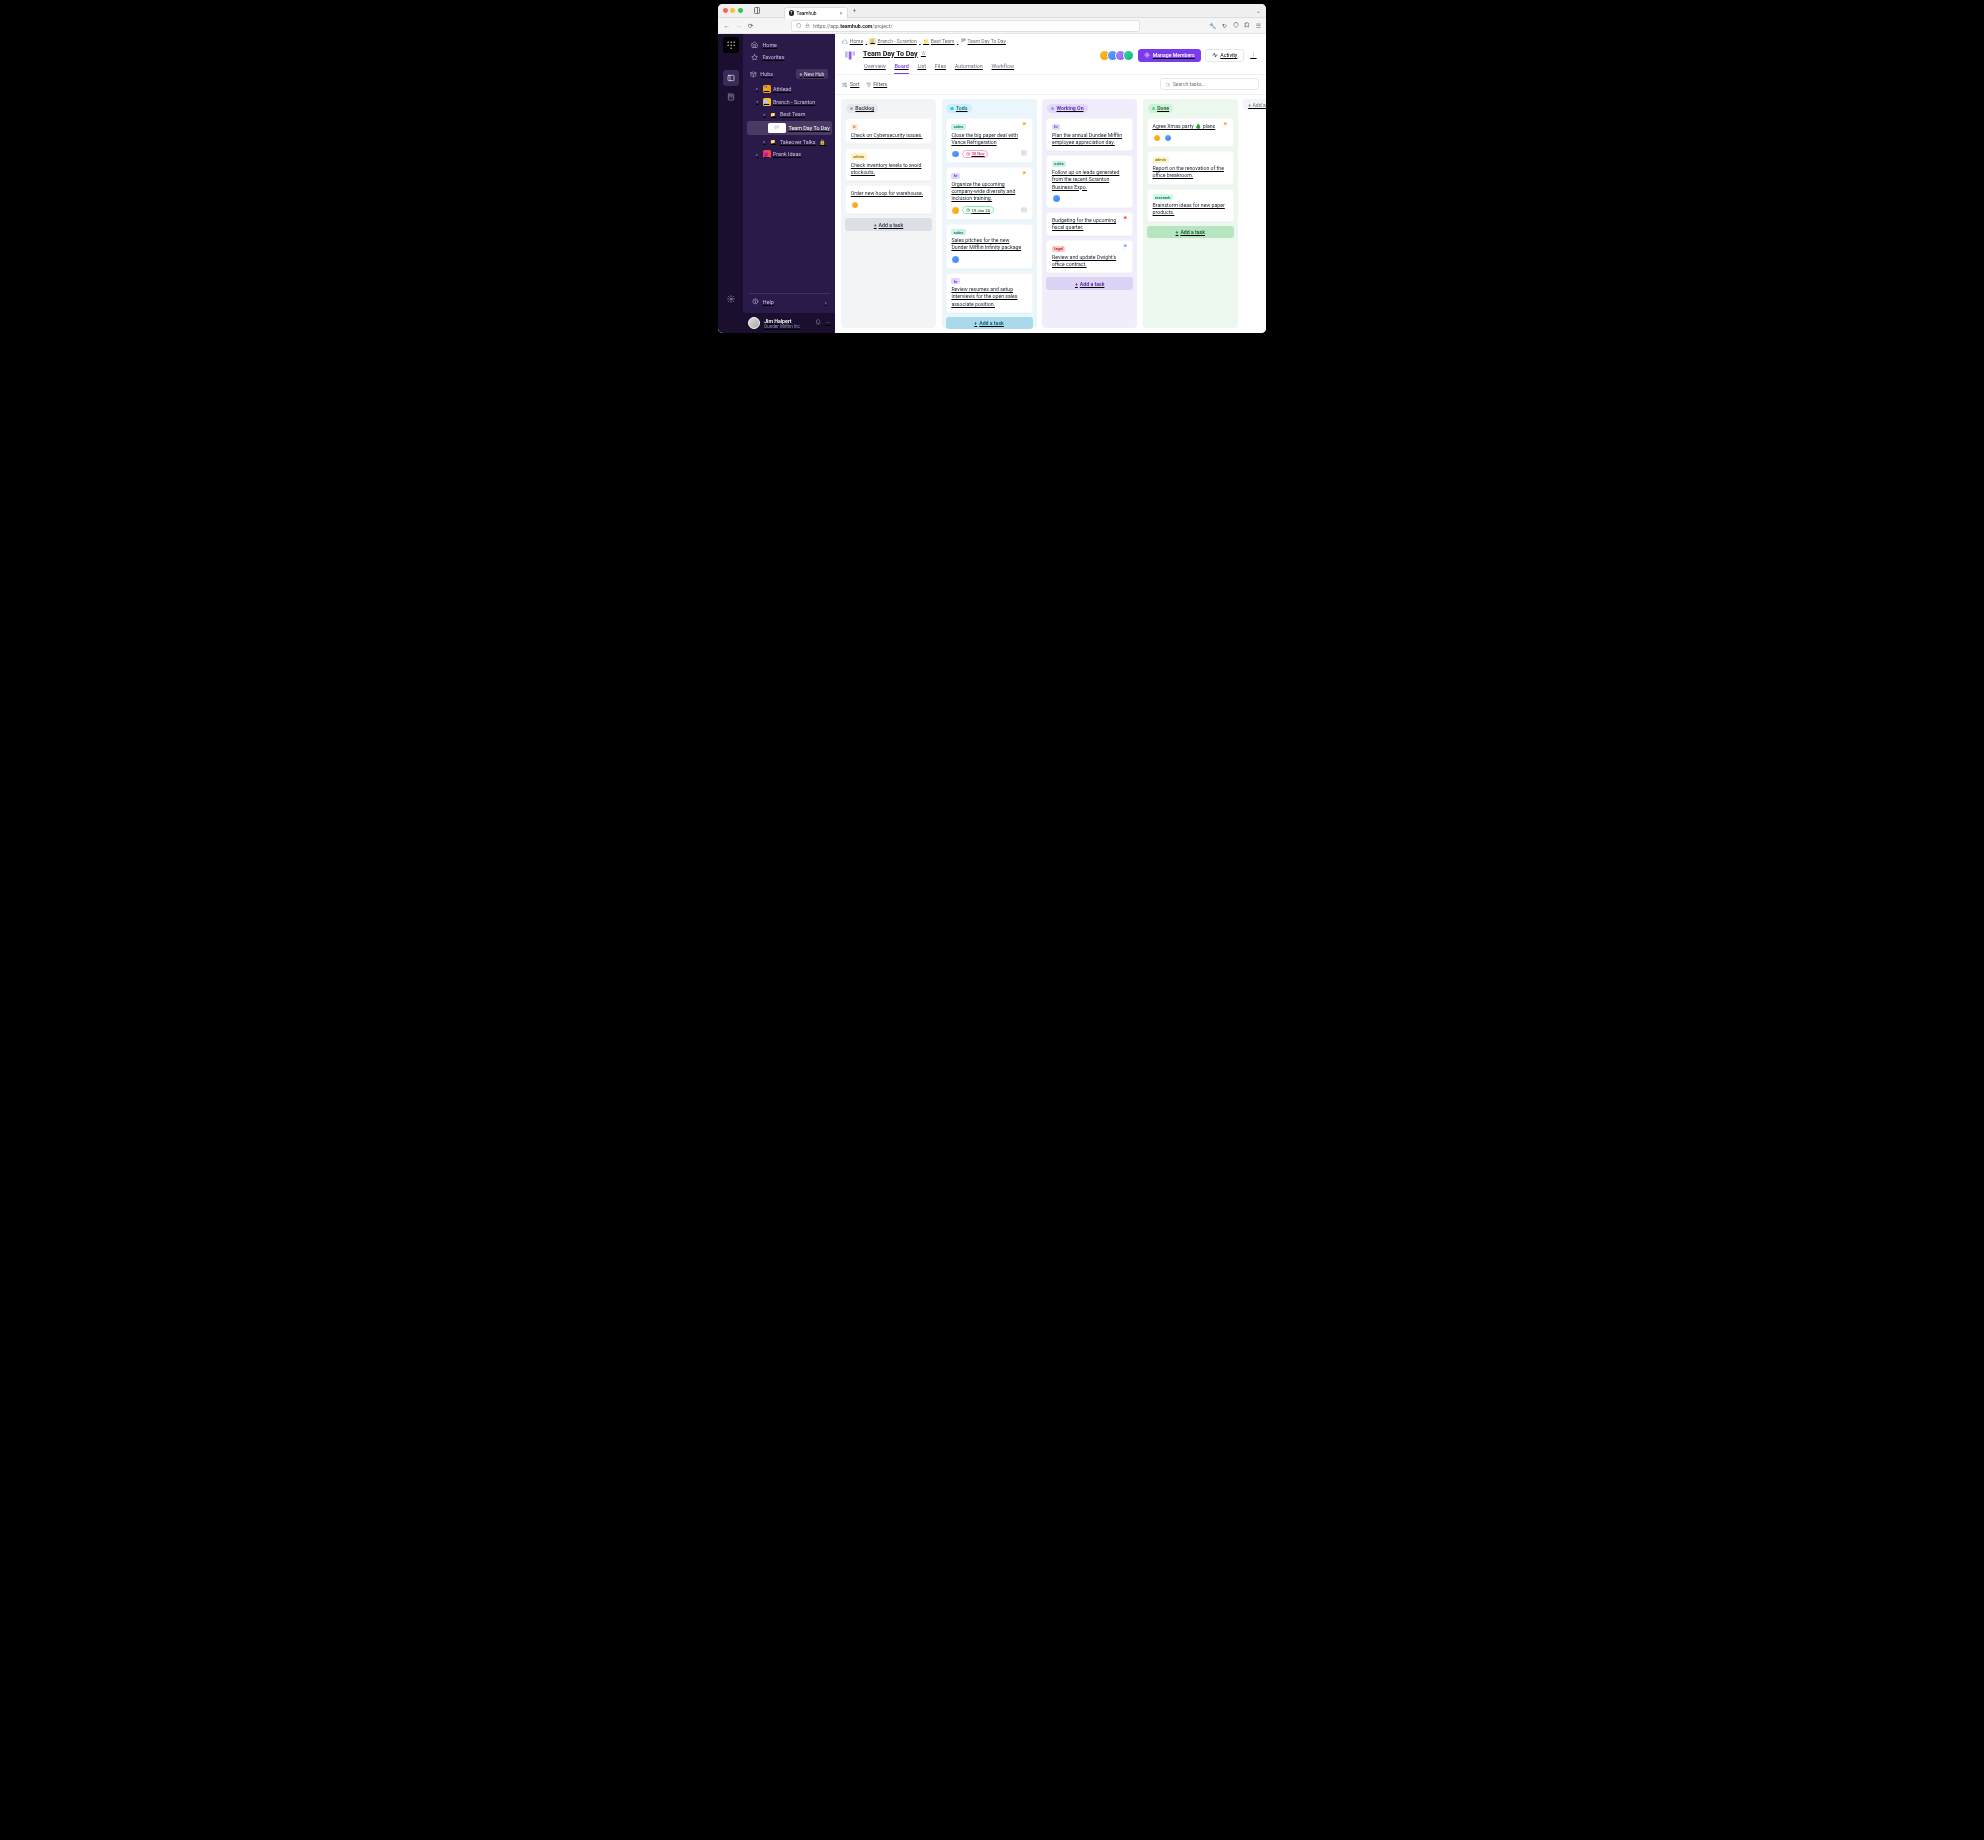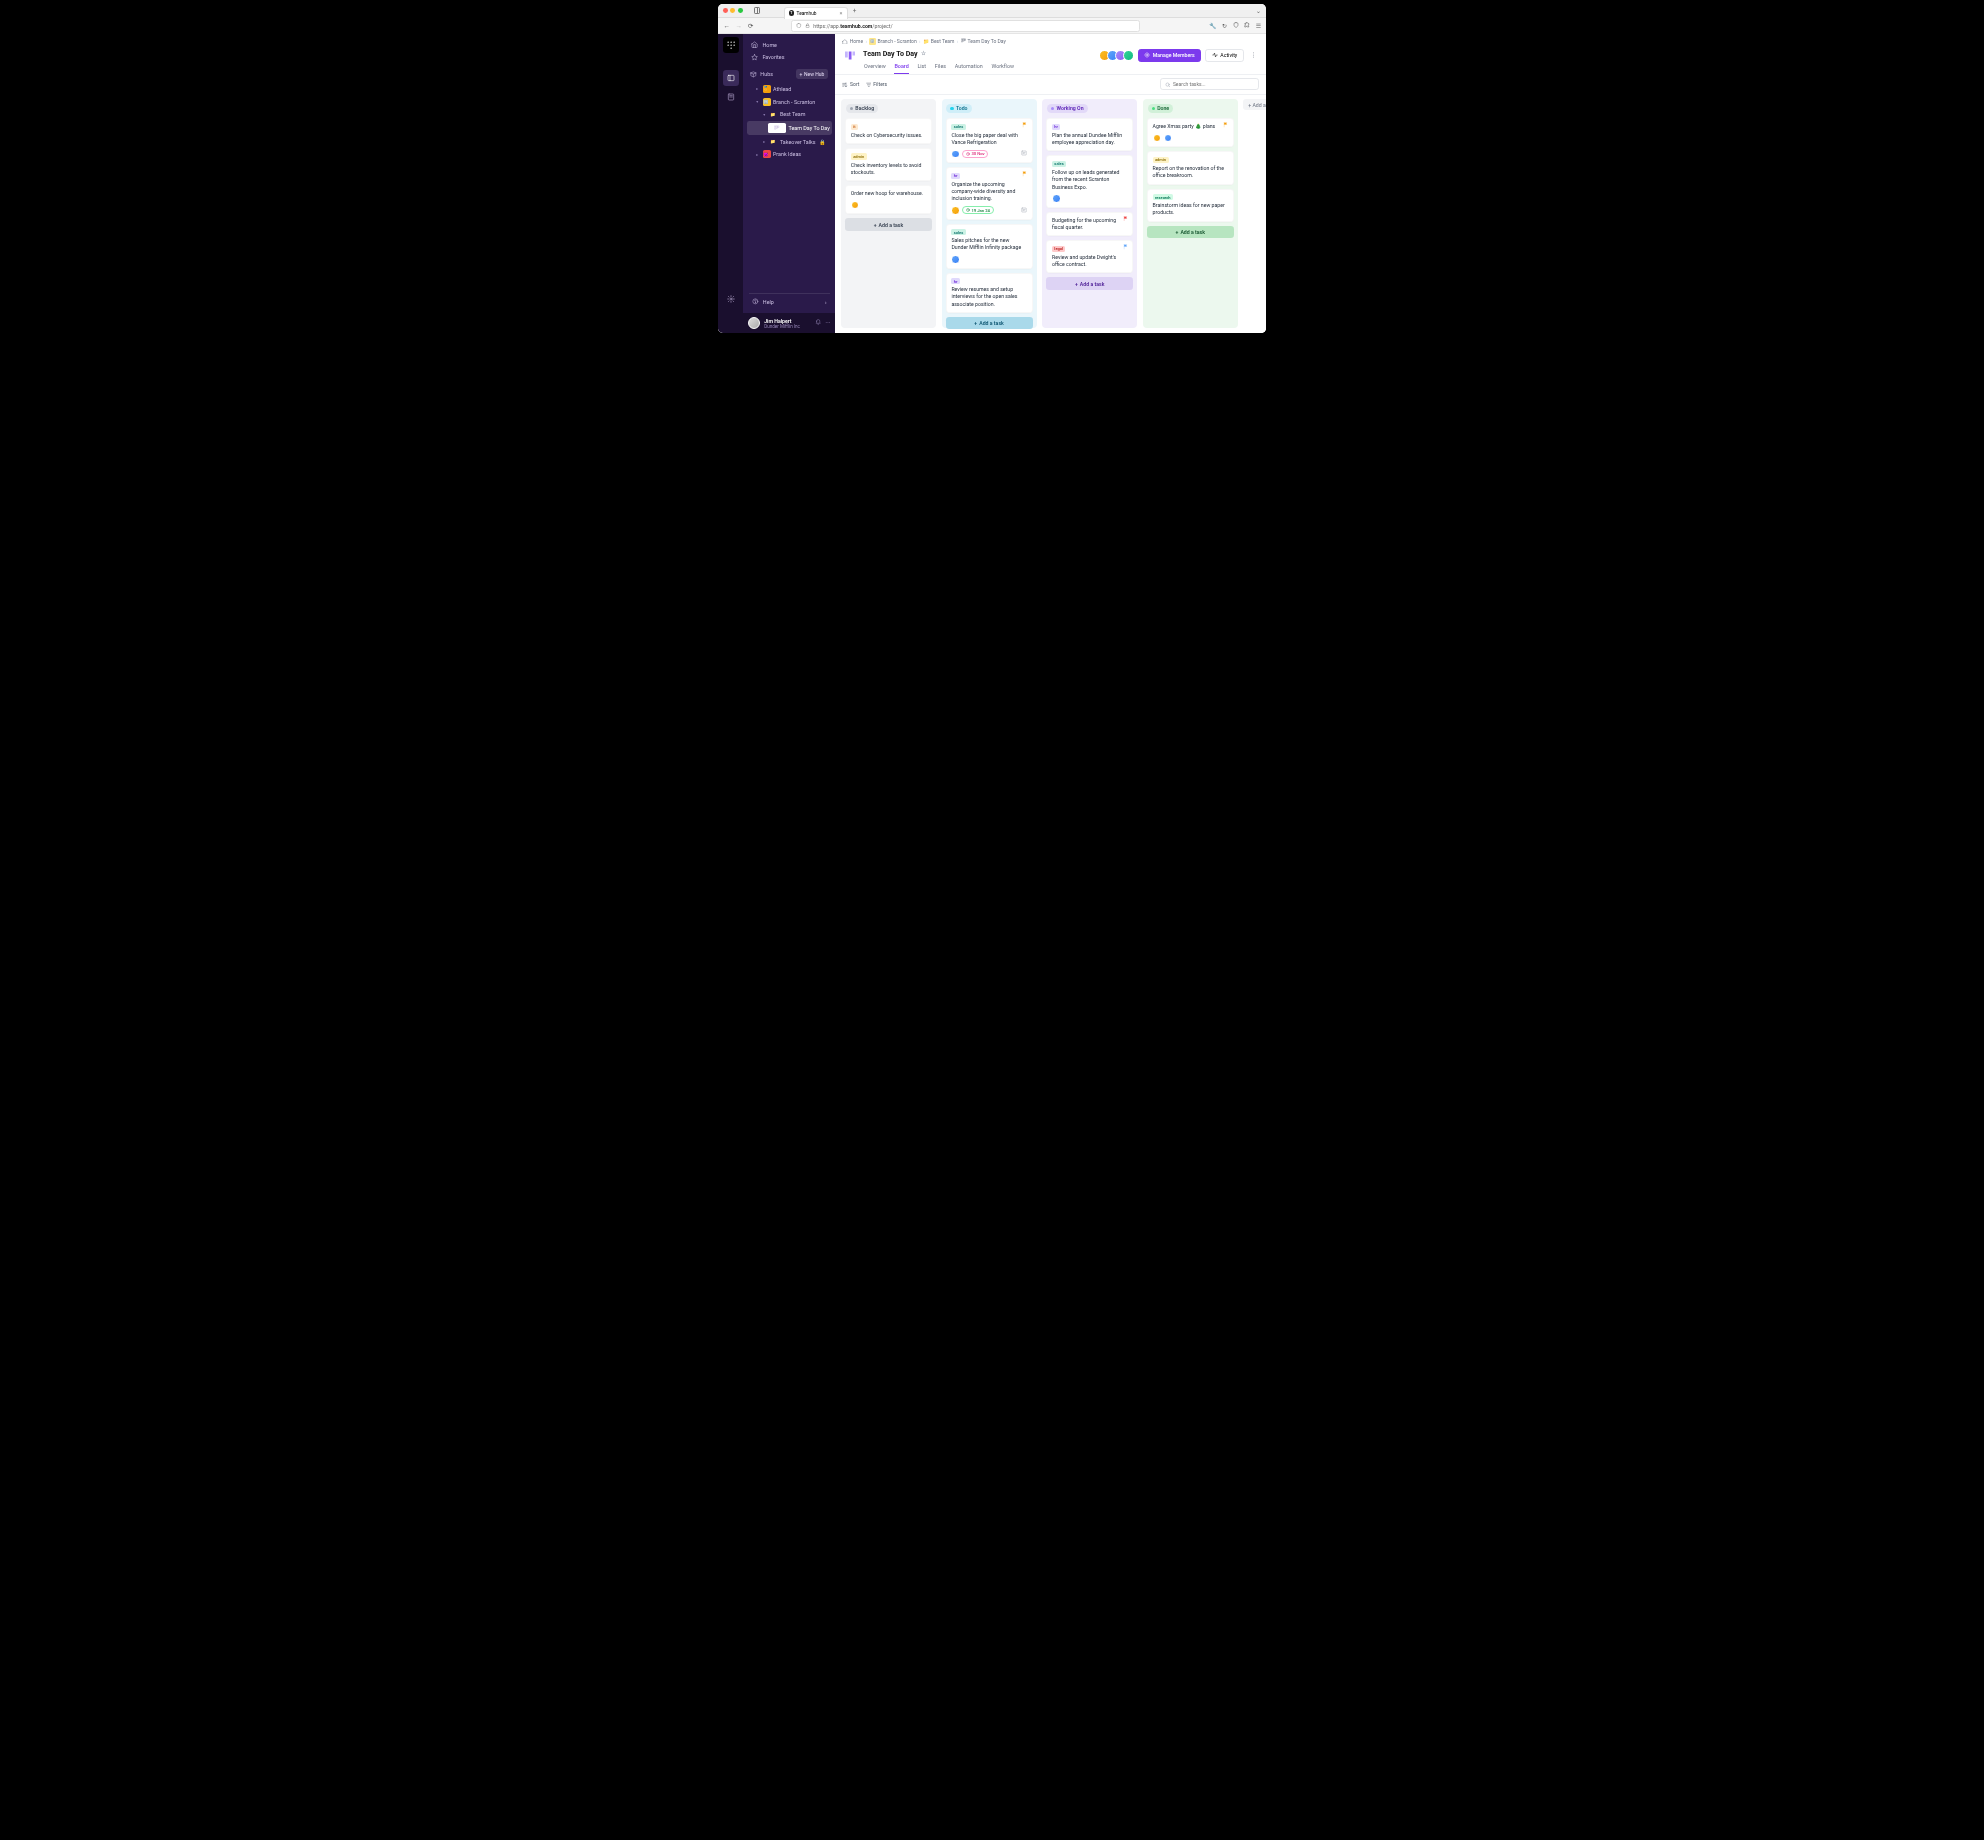--- a/index.html
+++ b/index.html
@@ -23,21 +23,21 @@
 
 .addrrow { height: 16px; background: #f5f5f5; display:flex; align-items:center; padding:0 4.8px; gap:4px; border-bottom:0.4px solid #e5e5e5;}
 .navbtn { width:8px; text-align:center; color:#555; font-size:6.4px; cursor:pointer; }
 .navbtn.disabled { color:#bbb; }
 .urlbar { flex:1; max-width: 349px; margin:0 auto; background:#fff; border:0.4px solid #e0e0e0; border-radius:2.4px; height:12px; display:flex; align-items:center; padding:0 4px; gap:3.2px; font-size:5.2px; color:#666; }
 .urlbar .proto {  }
 .addr-icons { display:flex; gap:5.6px; color:#555; font-size:6px; margin-left:auto;}
 .addr-icons span { cursor:pointer; }
 
 
-.main { flex:1; display:flex; overflow:hidden; background:#fff; }
+.main { flex:1; display:flex; overflow:hidden; background:#fff;text-decoration:underline; }
 
 
 .rail { width:25.4px; background:#1a0f2e; display:flex; flex-direction:column; align-items:center; padding-top:3.2px; gap:2.4px; }
 .rail .logo { width:16px; height:16px; background:#000; border-radius:3.2px; display:flex; align-items:center; justify-content:center; color:#fff; font-size:7.1px; }
 .rail .logo svg {width:10.3px;height:10.3px;}
 .rail .railitem { width:16px; height:16px; display:flex; align-items:center; justify-content:center; color:#b8a9d1; border-radius:3.2px; cursor:pointer; }
 .rail .railitem.active { background:#3a2a5a; color:#fff; }
 .rail .railitem svg { width:8px; height:8px; stroke:currentColor; fill:none; stroke-width:1.8; }
 .rail .spacer { flex:1; }
 

